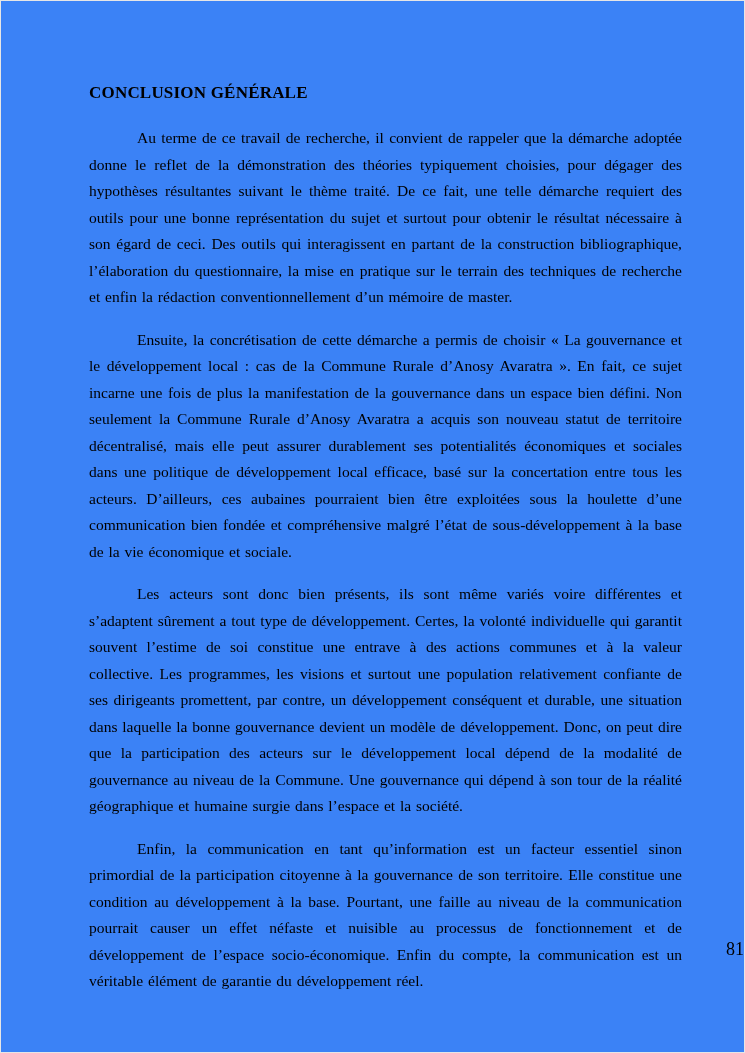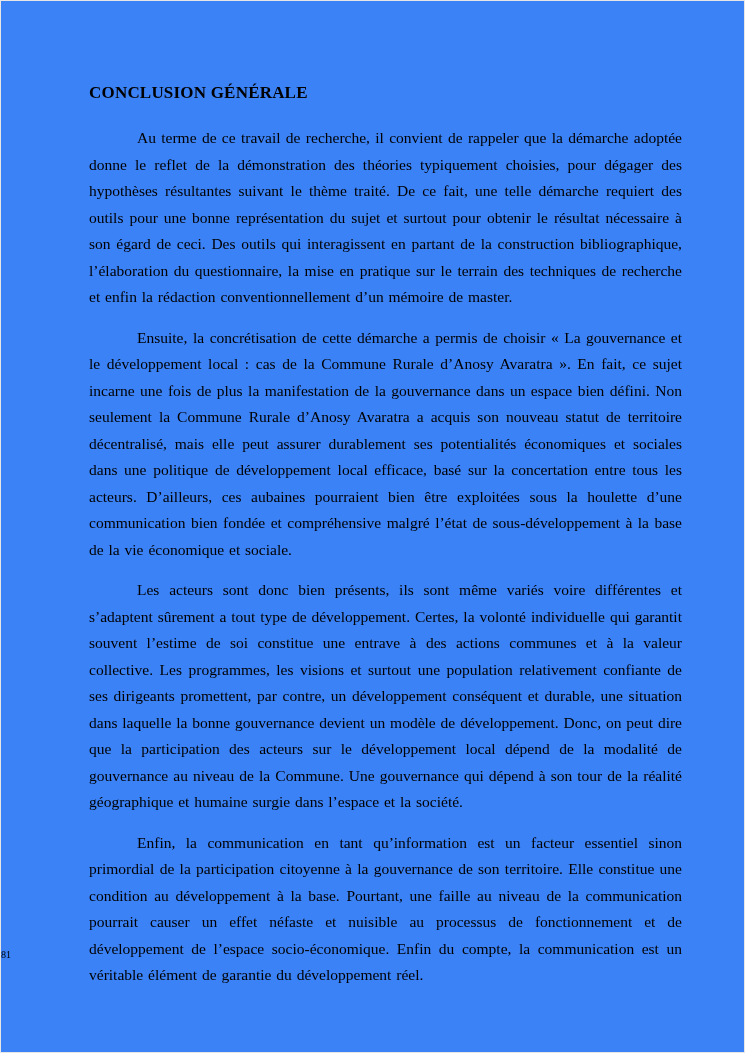--- a/index.html
+++ b/index.html
@@ -27,30 +27,30 @@
     font-weight: bold;
     letter-spacing: 0.2px;
     margin: 0 0 22px 0;
     text-align: left;
   }
   .para {
     font-size: 15.5px;
     line-height: 26.5px;
     text-align: justify;
     text-indent: 48px;
-    margin: 10px 0 14px 0;
+    margin: 16px 0 14px 0;
     word-spacing: 1px;
   }
   .page-number {
     position: absolute;
     bottom: 92px;
     left: 0;
     width: 100%;
-    text-align: left;
-    font-size: 10px;
+    text-align: right;
+    font-size: 18px;
   }
 </style>
 </head>
 <body>
 
 <div class="page">
   <h1 class="doc-title">CONCLUSION GÉNÉRALE</h1>
 
   <p class="para">Au terme de ce travail de recherche, il convient de rappeler que la démarche adoptée donne le reflet de la démonstration des théories typiquement choisies, pour dégager des hypothèses résultantes suivant le thème traité. De ce fait, une telle démarche requiert des outils pour une bonne représentation du sujet et surtout pour obtenir le résultat nécessaire à son égard de ceci. Des outils qui interagissent en partant de la construction bibliographique, l’élaboration du questionnaire, la mise en pratique sur le terrain des techniques de recherche et enfin la rédaction conventionnellement d’un mémoire de master.</p>
 

